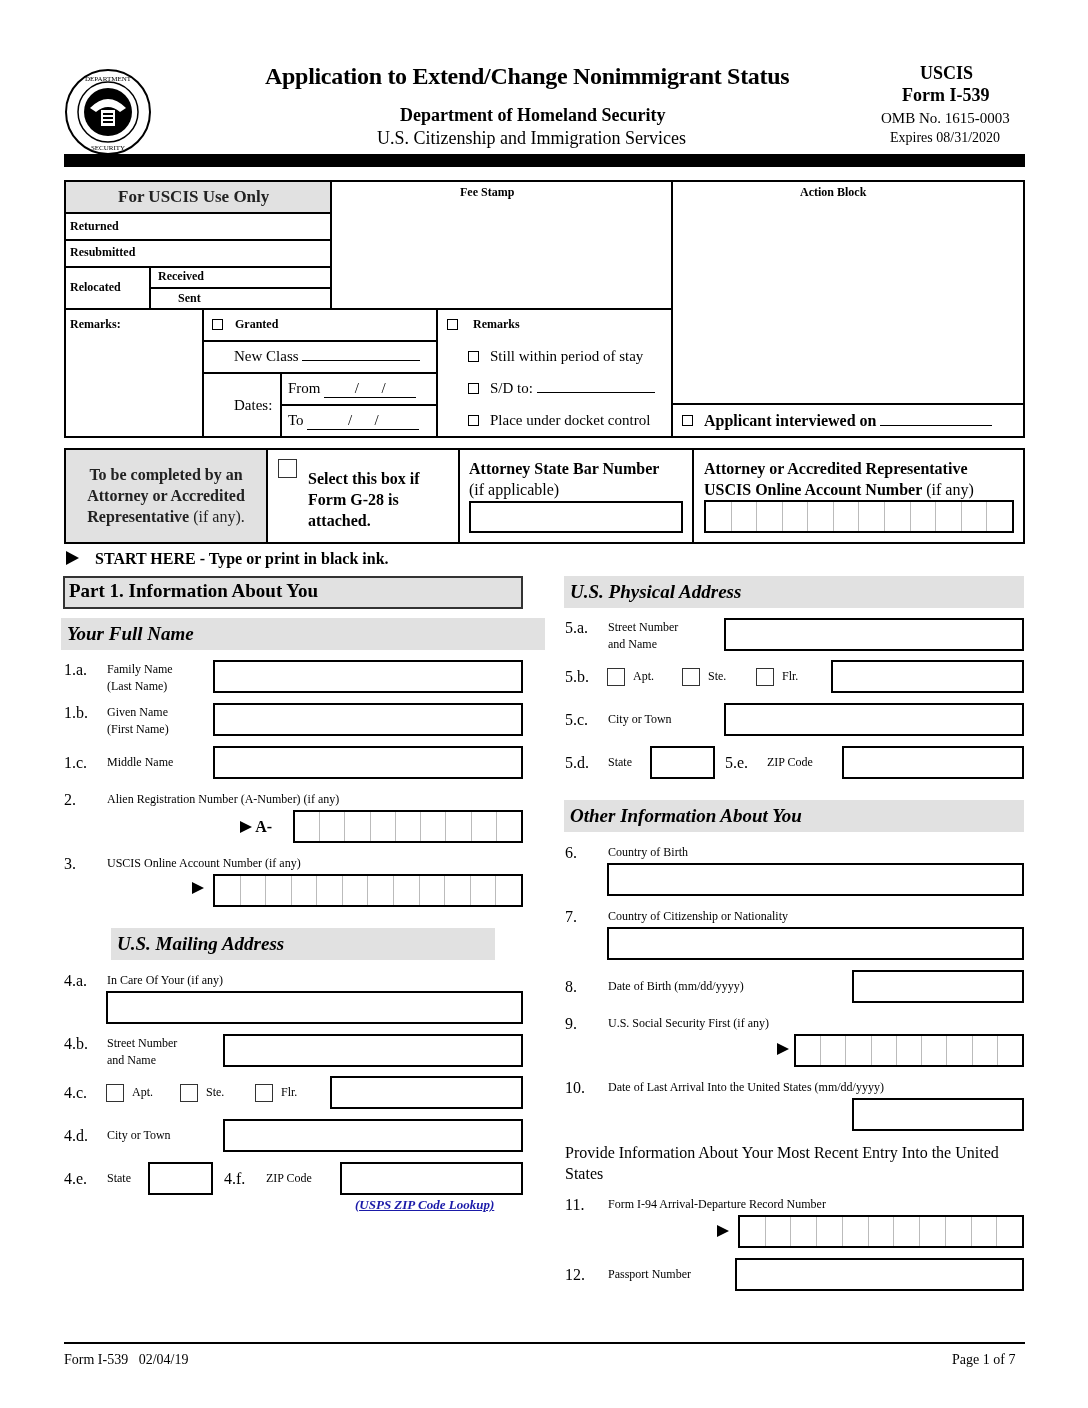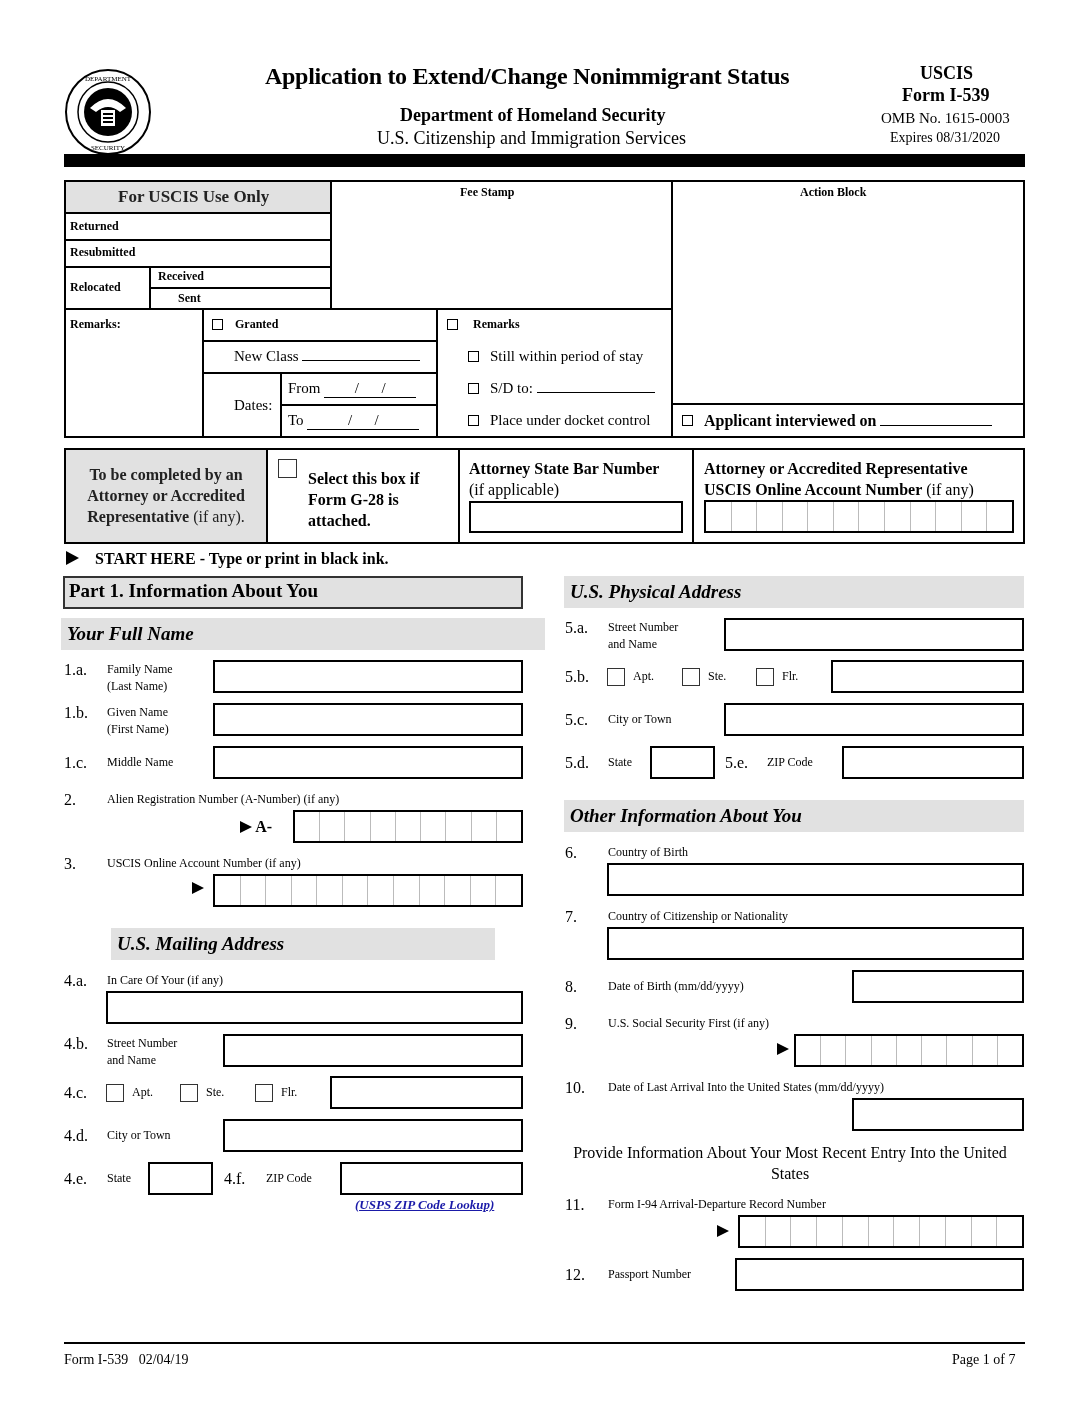--- a/index.html
+++ b/index.html
@@ -257,21 +257,21 @@
     <span></span>
     <span></span>
     <span></span>
     <span></span>
   </div>
 
 <div class="num" style="left:565px;top:1079px;">10.</div>
 <div class="lbl" style="left:608px;top:1079px;">Date of Last Arrival Into the United States (mm/dd/yyyy)</div>
 <div class="box" style="left:852px;top:1098px;width:172px;height:33px;"></div>
 
-<div class="abs" style="left:565px;top:1142px;width:450px;font-size:16px;line-height:21px;text-align:center;">Provide Information About Your Most Recent Entry Into the United States</div>
+<div class="abs" style="left:565px;top:1142px;width:450px;font-size:16px;line-height:21px;">Provide Information About Your Most Recent Entry Into the United States</div>
 
 <div class="num" style="left:565px;top:1196px;">11.</div>
 <div class="lbl" style="left:608px;top:1196px;">Form I-94 Arrival-Departure Record Number</div>
 <span class="tri abs" style="left:717px;top:1225px;border-top-width:6px;border-bottom-width:6px;border-left-width:12px;"></span>
 <div class="box cells" style="left:738px;top:1215px;width:286px;height:33px;">
     <span></span>
     <span></span>
     <span></span>
     <span></span>
     <span></span>

